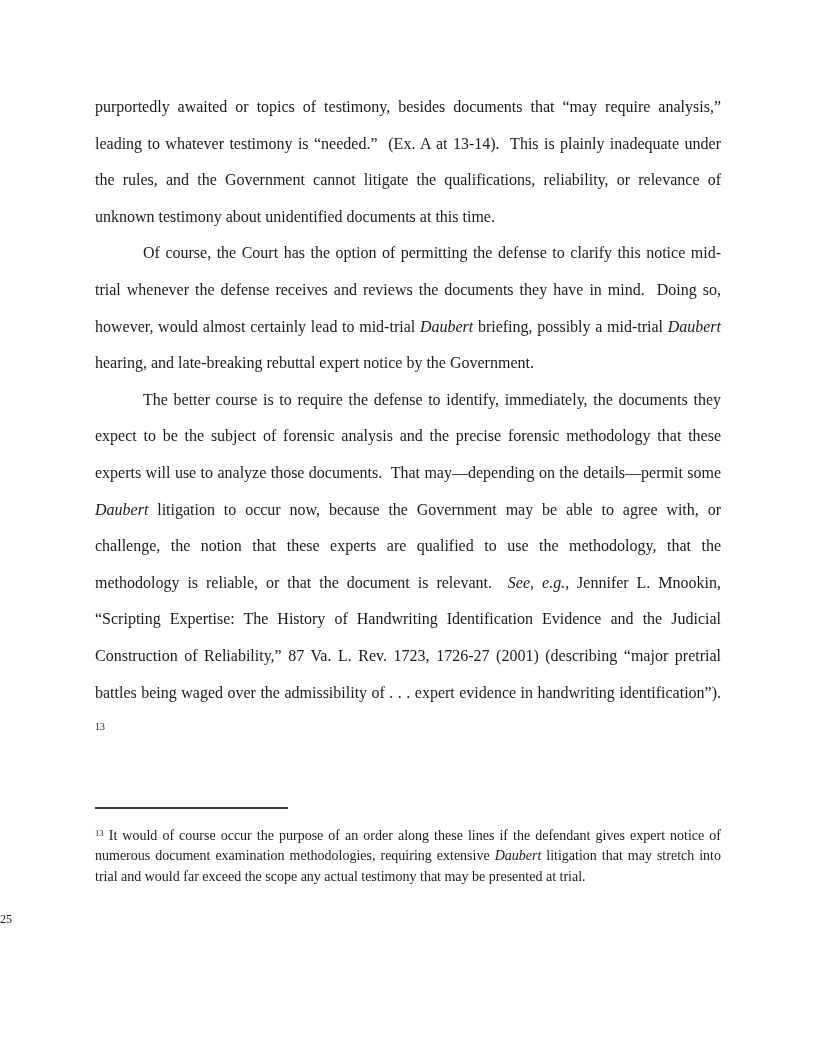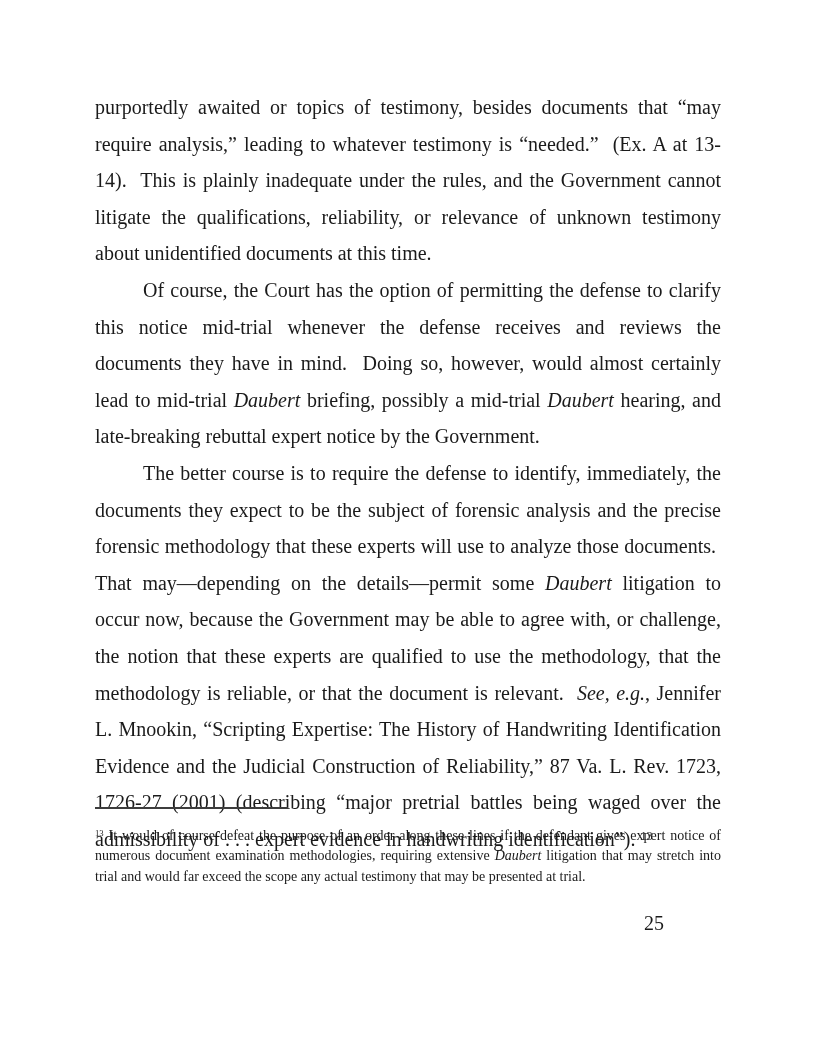--- a/index.html
+++ b/index.html
@@ -14,21 +14,21 @@
     background: #ffffff;
     font-family: "Liberation Serif", "DejaVu Serif", serif;
     color: #1a1a1a;
     overflow: hidden;
   }
   .body-text {
     position: absolute;
     left: 95px;
     top: 89px;
     width: 626px;
-    font-size: 20px;
+    font-size: 16px;
     line-height: 36.6px;
     text-align: justify;
   }
   .para {
     margin: 0;
     padding: 0;
     text-indent: 48px;
   }
   .para.no-indent {
     text-indent: 0;
@@ -52,22 +52,22 @@
   }
   .fn-para {
     margin: 0;
     padding: 0;
   }
   .page-number {
     position: absolute;
     left: 0;
     top: 912px;
     width: 664px;
-    text-align: right;
-    font-size: 20px;
+    text-align: left;
+    font-size: 12px;
   }
   em { }
   sup {
     font-size: 0.62em;
     vertical-align: baseline;
     position: relative;
     top: -0.45em;
     line-height: 0;
     margin-top: 20px;
   }
@@ -79,18 +79,18 @@
 
   <div class="body-text">
     <p class="para no-indent"><span>purportedly awaited or topics of testimony, besides documents that “may require analysis,” leading to whatever testimony is “needed.”&nbsp; (Ex. A at 13-14).&nbsp; This is plainly inadequate under the rules, and the Government cannot litigate the qualifications, reliability, or relevance of unknown testimony about unidentified documents at this time.</span></p>
     <p class="para"><span>Of course, the Court has the option of permitting the defense to clarify this notice mid-trial whenever the defense receives and reviews the documents they have in mind.&nbsp; Doing so, however, would almost certainly lead to mid-trial </span><em>Daubert</em><span> briefing, possibly a mid-trial </span><em>Daubert</em><span> hearing, and late-breaking rebuttal expert notice by the Government.</span></p>
     <p class="para"><span>The better course is to require the defense to identify, immediately, the documents they expect to be the subject of forensic analysis and the precise forensic methodology that these experts will use to analyze those documents.&nbsp; That may—depending on the details—permit some </span><em>Daubert</em><span> litigation to occur now, because the Government may be able to agree with, or challenge, the notion that these experts are qualified to use the methodology, that the methodology is reliable, or that the document is relevant.&nbsp; </span><em>See, e.g.</em><span>, Jennifer L. Mnookin, “Scripting Expertise: The History of Handwriting Identification Evidence and the Judicial Construction of Reliability,” 87 Va. L. Rev. 1723, 1726-27 (2001) (describing “major pretrial battles being waged over the admissibility of . . . expert evidence in handwriting identification”). </span><sup>13</sup></p>
   </div>
 
   <div class="footnote-sep"></div>
 
   <div class="footnote">
-    <p class="fn-para"><sup>13</sup><span> It would of course defeat the purpose of an order along these lines if the defendant gives expert notice of numerous document examination methodologies, requiring extensive </span><em>Daubert</em><span> litigation that may stretch into trial and would far exceed the scope any actual testimony that may be presented at trial.</span></p>
+    <p class="fn-para"><sup>13</sup><span> It would of course occur the purpose of an order along these lines if the defendant gives expert notice of numerous document examination methodologies, requiring extensive </span><em>Daubert</em><span> litigation that may stretch into trial and would far exceed the scope any actual testimony that may be presented at trial.</span></p>
   </div>
 
   <div class="page-number">25</div>
 
 </div>
 
 </body></html>

